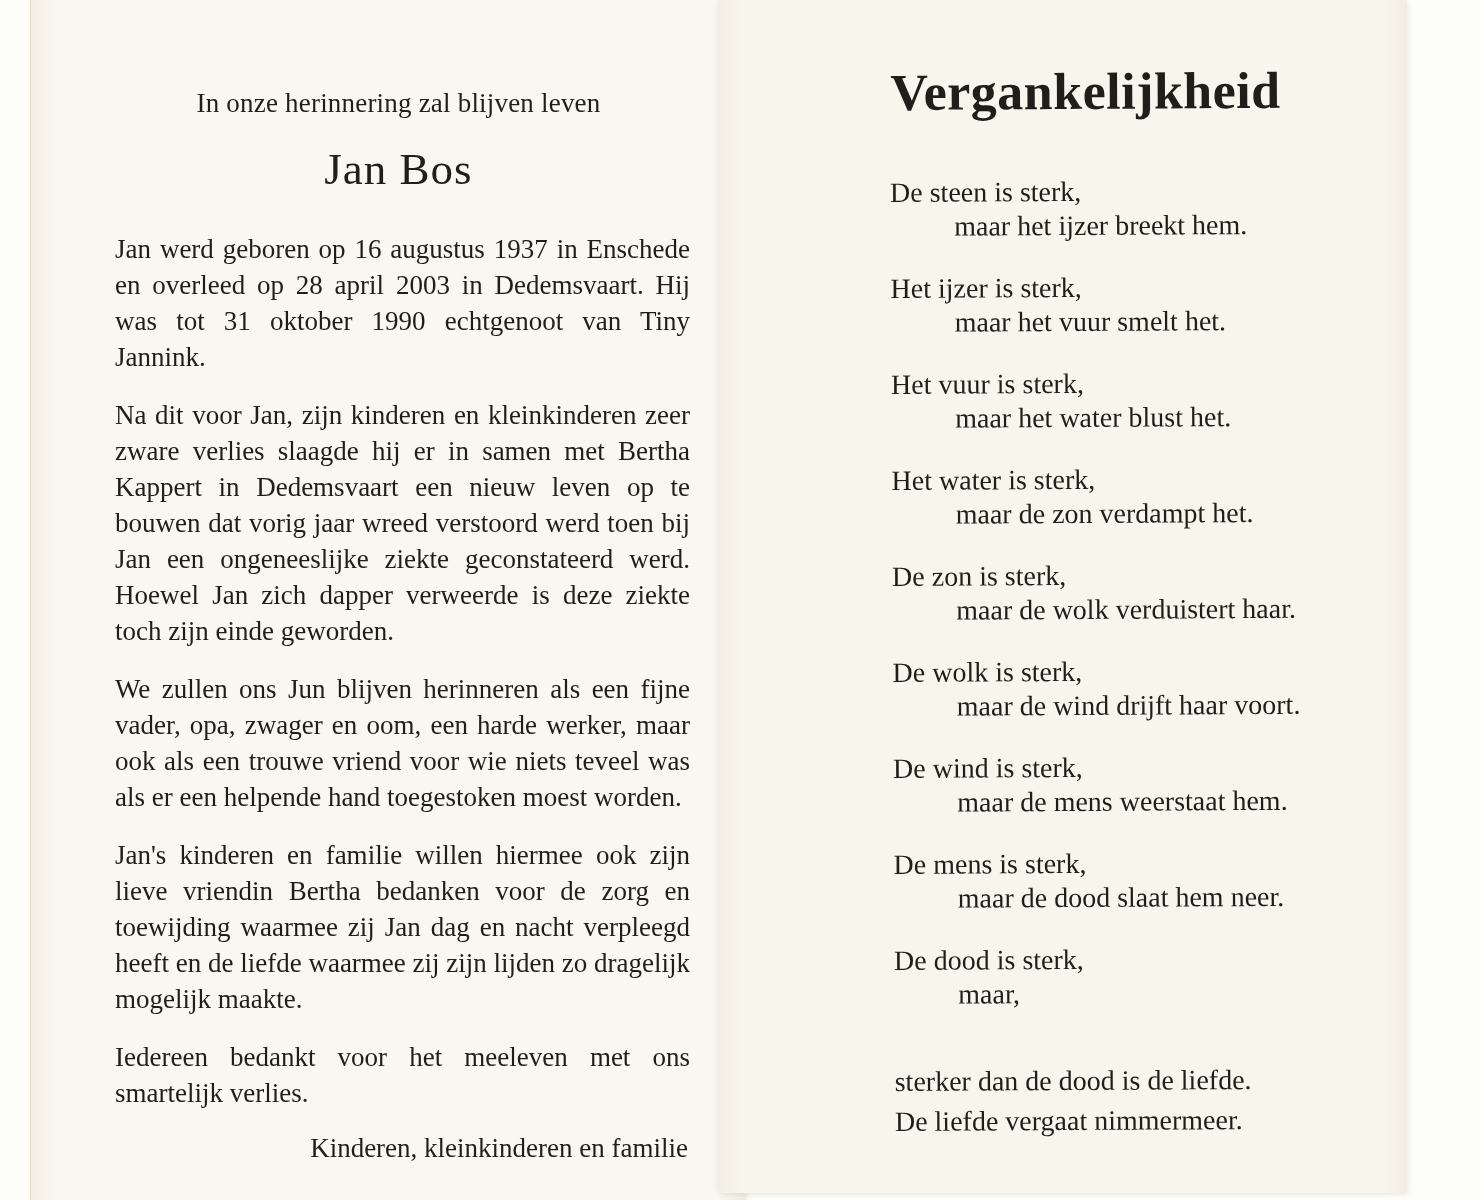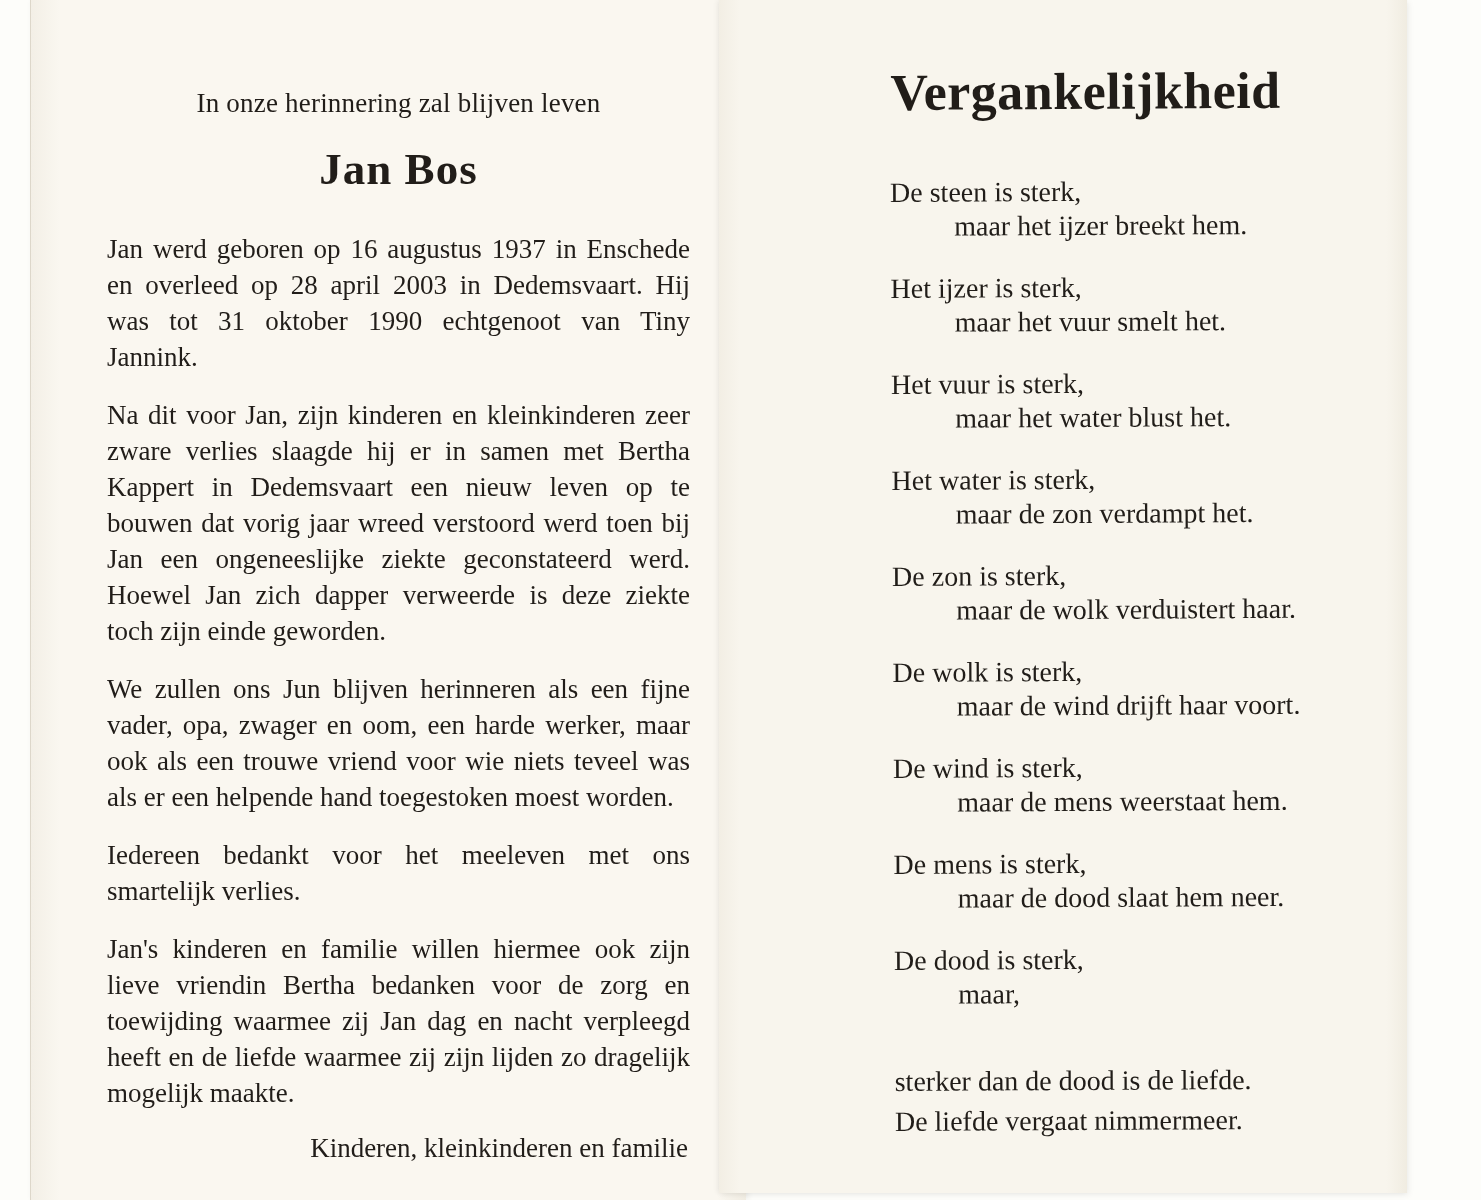--- a/index.html
+++ b/index.html
@@ -42,34 +42,35 @@
 
   .intro-line {
     text-align: center;
     font-size: 27px;
     letter-spacing: 0.2px;
   }
 
   .deceased-name {
     text-align: center;
     font-size: 45px;
-    font-weight: 700;
+    font-weight: 400;
     margin-top: 24px;
     letter-spacing: 1px;
   }
 
   .bio {
     margin-top: 36px;
   }
 
   .bio p {
     font-size: 27px;
     line-height: 36px;
     text-align: justify;
     margin-bottom: 22px;
+    margin-left: 8px;
   }
 
   .signature {
     text-align: right;
     font-size: 27px;
     margin-top: 4px;
     padding-right: 2px;
   }
 
   
@@ -124,22 +125,22 @@
     <div class="inner">
 
       <div class="intro-line">In onze herinnering zal blijven leven</div>
 
       <div class="deceased-name">Jan Bos</div>
 
       <div class="bio">
         <p>Jan werd geboren op 16 augustus 1937 in Enschede en overleed op 28 april 2003 in Dedemsvaart. Hij was tot 31 oktober 1990 echtgenoot van Tiny Jannink.</p>
         <p>Na dit voor Jan, zijn kinderen en kleinkinderen zeer zware verlies slaagde hij er in samen met Bertha Kappert in Dedemsvaart een nieuw leven op te bouwen dat vorig jaar wreed verstoord werd toen bij Jan een ongeneeslijke ziekte geconstateerd werd. Hoewel Jan zich dapper verweerde is deze ziekte toch zijn einde geworden.</p>
         <p>We zullen ons Jun blijven herinneren als een fijne vader, opa, zwager en oom, een harde werker, maar ook als een trouwe vriend voor wie niets teveel was als er een helpende hand toegestoken moest worden.</p>
+        <p>Jan's kinderen en familie willen hiermee ook zijn lieve vriendin Bertha bedanken voor de zorg en toewijding waarmee zij Jan dag en nacht verpleegd heeft en de liefde waarmee zij zijn lijden zo dragelijk mogelijk maakte.</p>
         <p>Iedereen bedankt voor het meeleven met ons smartelijk verlies.</p>
-        <p>Jan's kinderen en familie willen hiermee ook zijn lieve vriendin Bertha bedanken voor de zorg en toewijding waarmee zij Jan dag en nacht verpleegd heeft en de liefde waarmee zij zijn lijden zo dragelijk mogelijk maakte.</p>
       </div>
 
       <div class="signature">Kinderen, kleinkinderen en familie</div>
 
     </div>
   </div>
 
   <div class="page page-right">
     <div class="inner">
 

